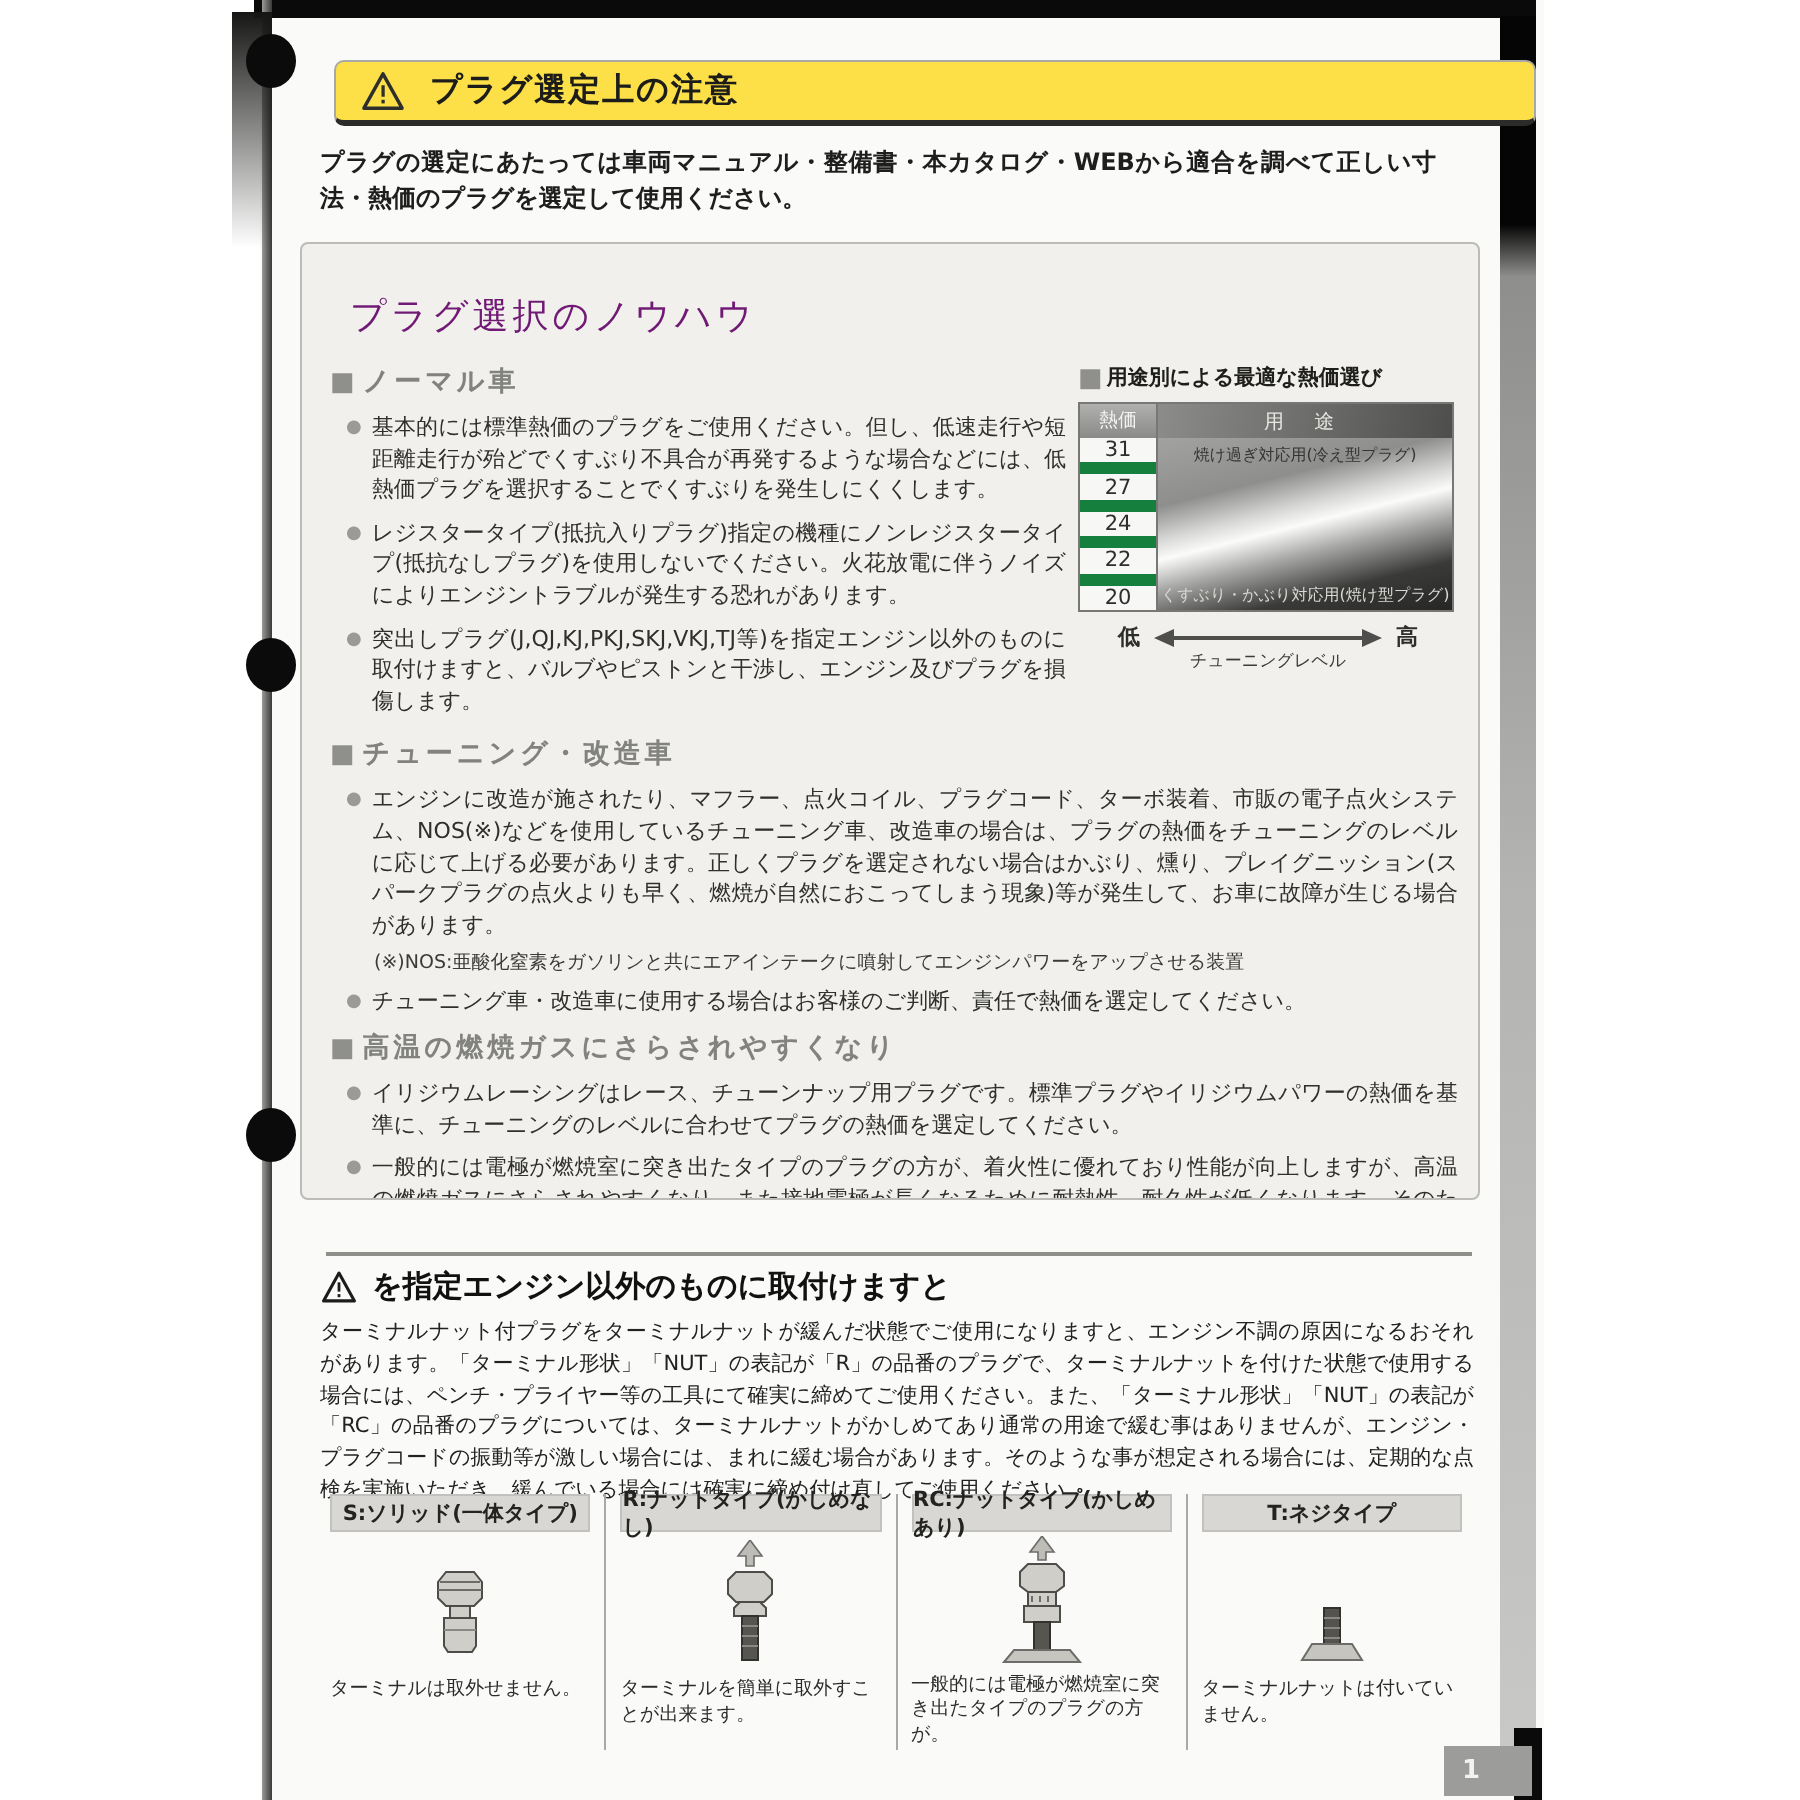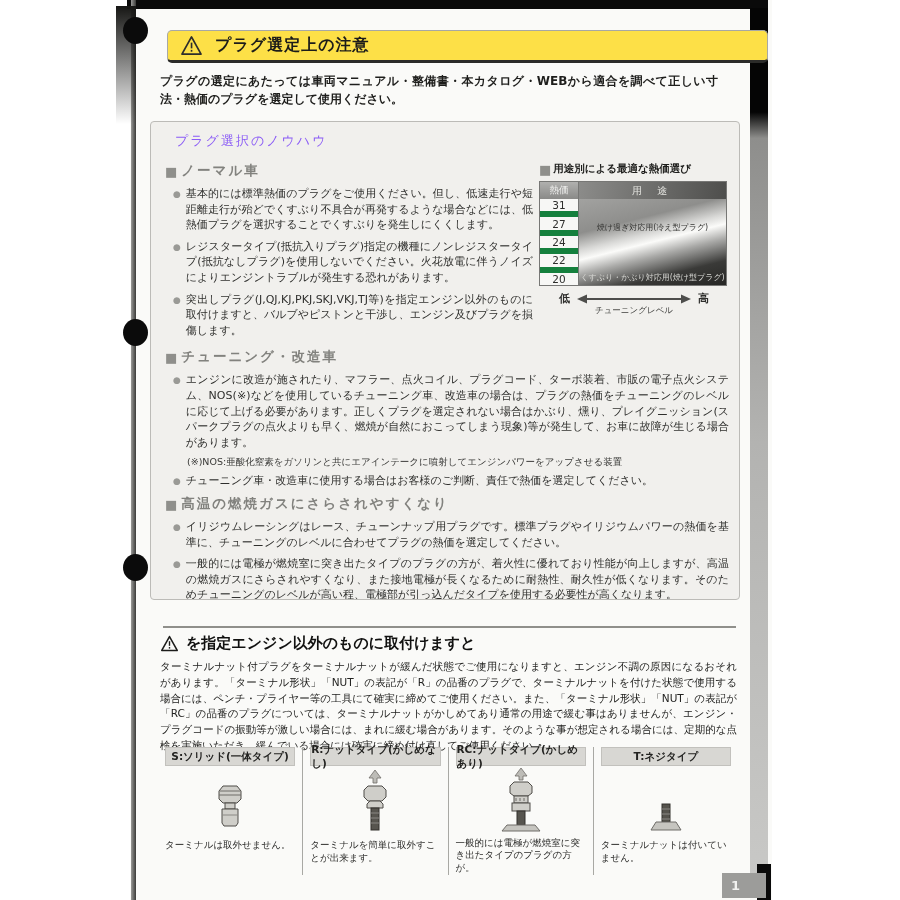--- a/index.html
+++ b/index.html
@@ -30,21 +30,21 @@
   .warn-box{position:absolute;left:167px;top:30px;width:601px;height:33px;background:#fde047;
     border:1px solid #a8a8a4;border-bottom:3px solid #2b2b29;border-radius:5px;
     display:flex;align-items:center;gap:12px;padding:0 12px;box-sizing:border-box;}
   .warn-title{font-size:16px;font-weight:bold;color:#1c1c1a;letter-spacing:1px;}
   .intro{position:absolute;left:160px;top:72px;width:558px;font-size:12px;font-weight:bold;
     color:#1e1e1c;line-height:1.5;text-align:justify;}
 
   
   .knowhow{position:absolute;left:150px;top:121px;width:590px;height:479px;background:#f1f0ed;
     border:1px solid #bcbbb7;border-radius:4px;box-sizing:border-box;padding:8px 10px 0 14px;overflow:hidden;}
-  .kh-title{color:#8b5cf6;font-size:13px;letter-spacing:2px;margin:2px 0 8px 10px;}
+  .kh-title{color:#701a75;font-size:18px;letter-spacing:2px;margin:16px 0 8px 10px;}
   .kh-row{display:flex;}
   .kh-left{width:372px;}
   .kh-chart{width:192px;margin-left:6px;margin-top:4px;}
   .sec-h{display:flex;align-items:center;gap:2px;font-size:13.5px;font-weight:bold;
     color:#82827e;letter-spacing:2px;margin:4px 0 6px 0;}
   .sqmk{color:#8f8f8b;font-size:13px;}
   .bullets{margin:0;padding:0;list-style:none;}
   .bullets li{display:flex;gap:5px;margin:0 0 6px 8px;}
   .bullets .mk{color:#9a9a96;font-size:9px;line-height:1.8;flex:0 0 auto;}
   .bullets .tx{font-size:11px;color:#2f2f2d;line-height:1.42;text-align:justify;}
@@ -59,21 +59,21 @@
   .ct-h2{flex:1;background:linear-gradient(100deg,#8c8c8a,#4e4e4c);color:#e6e6e2;font-size:10px;
     letter-spacing:6px;display:flex;align-items:center;justify-content:center;}
   .ct-body{display:flex;height:86px;}
   .ct-col1{width:38px;display:flex;flex-direction:column;border-right:1px solid #777775;background:#f7f7f5;}
   .hv{flex:1;font-size:10.5px;color:#2e2e2c;display:flex;align-items:center;justify-content:center;
     border-top:6px solid #15803d;}
   .hv:first-child{border-top:none;}
   .ct-col2{flex:1;position:relative;
     background:linear-gradient(166deg,#a2a2a0 0%,#8e8e8c 28%,#d8d8d6 42%,#fbfbf9 50%,#a8a8a6 62%,#3a3a38 80%,#262624 100%);}
   .ct-lab-top{position:absolute;top:3px;left:0;right:0;text-align:center;font-size:8px;color:#35353
-3;margin-top:20px;}
+3;}
   .ct-lab-top{color:#353533;}
   .ct-lab-bot{position:absolute;bottom:2px;left:0;right:0;text-align:center;font-size:8px;color:#d8d8d4;}
   .chart-axis{display:flex;align-items:center;justify-content:center;gap:6px;margin-top:5px;
     font-size:11px;font-weight:bold;color:#2e2e2c;}
   .chart-cap{text-align:center;font-size:8.5px;color:#3c3c3a;margin-top:-1px;}
 
   
   .divider{position:absolute;left:163px;top:626px;width:573px;height:2px;background:#8f8f8b;}
   .term{position:absolute;left:160px;top:634px;width:577px;}
   .term-h{display:flex;gap:7px;align-items:center;font-size:15px;font-weight:bold;color:#111110;}

